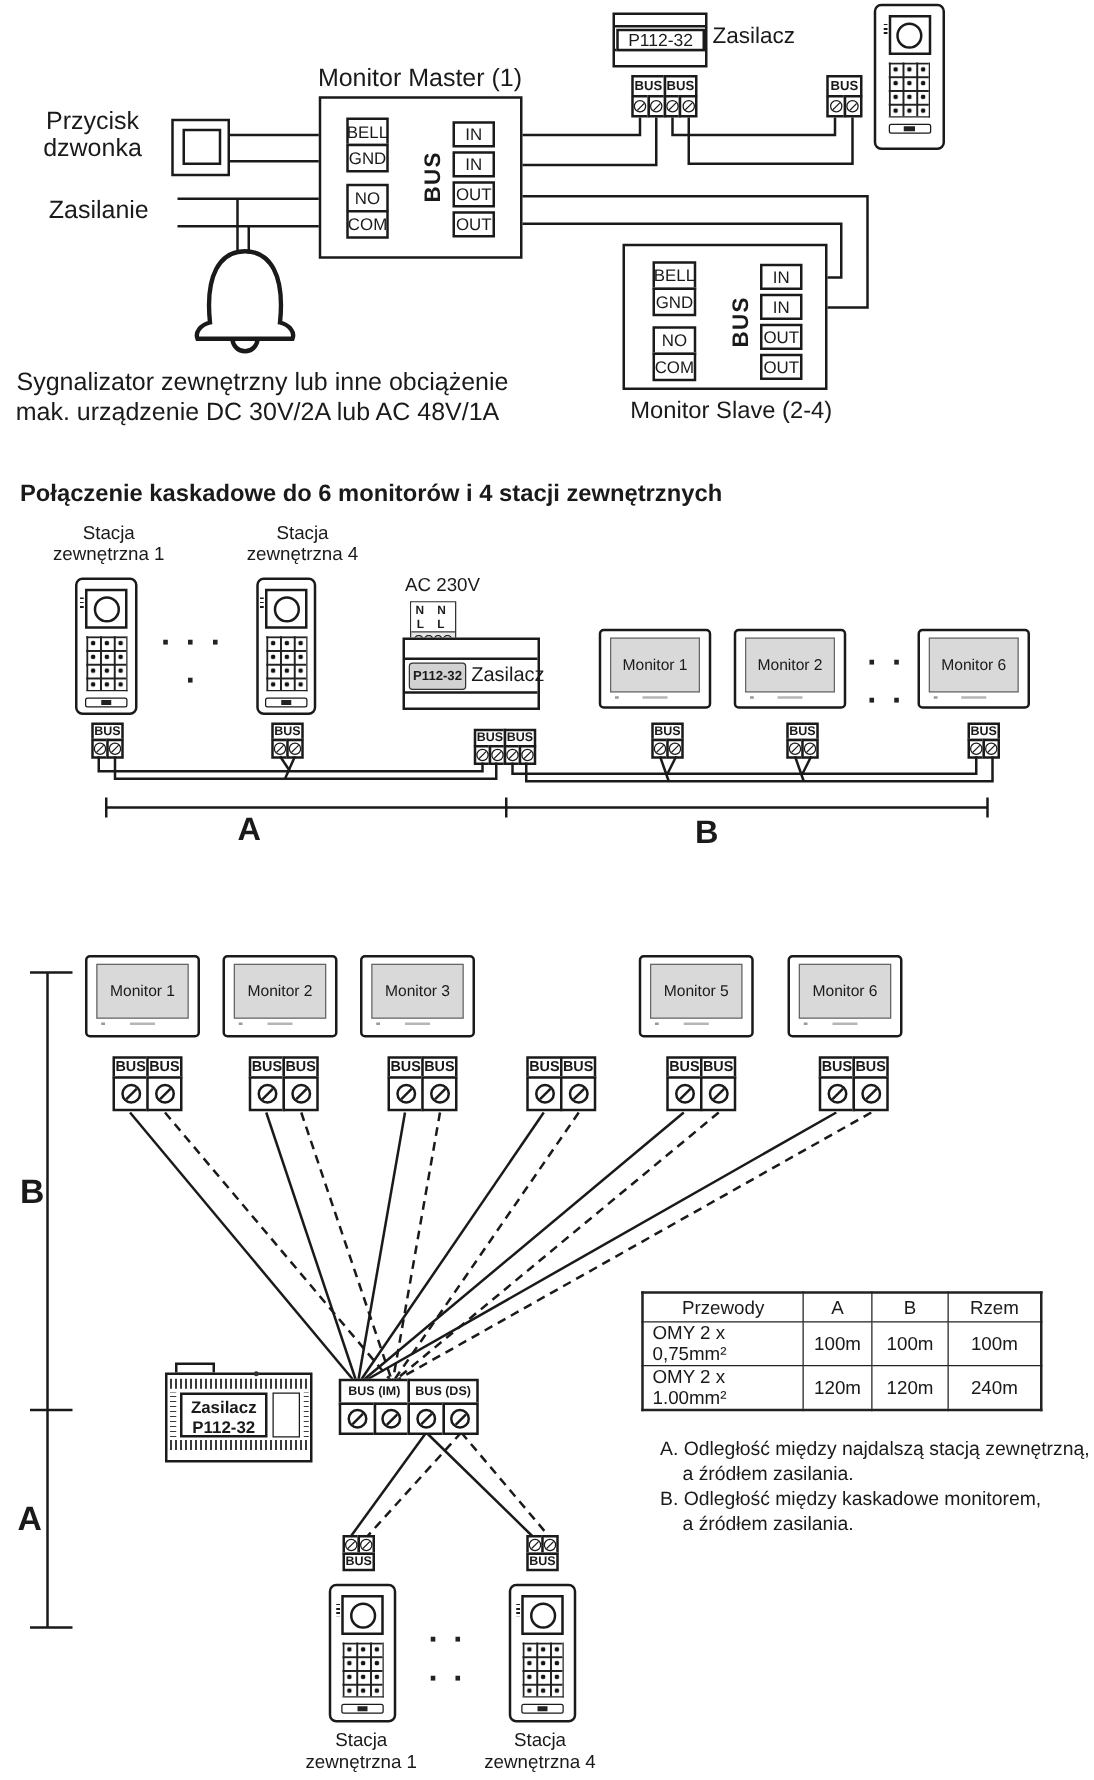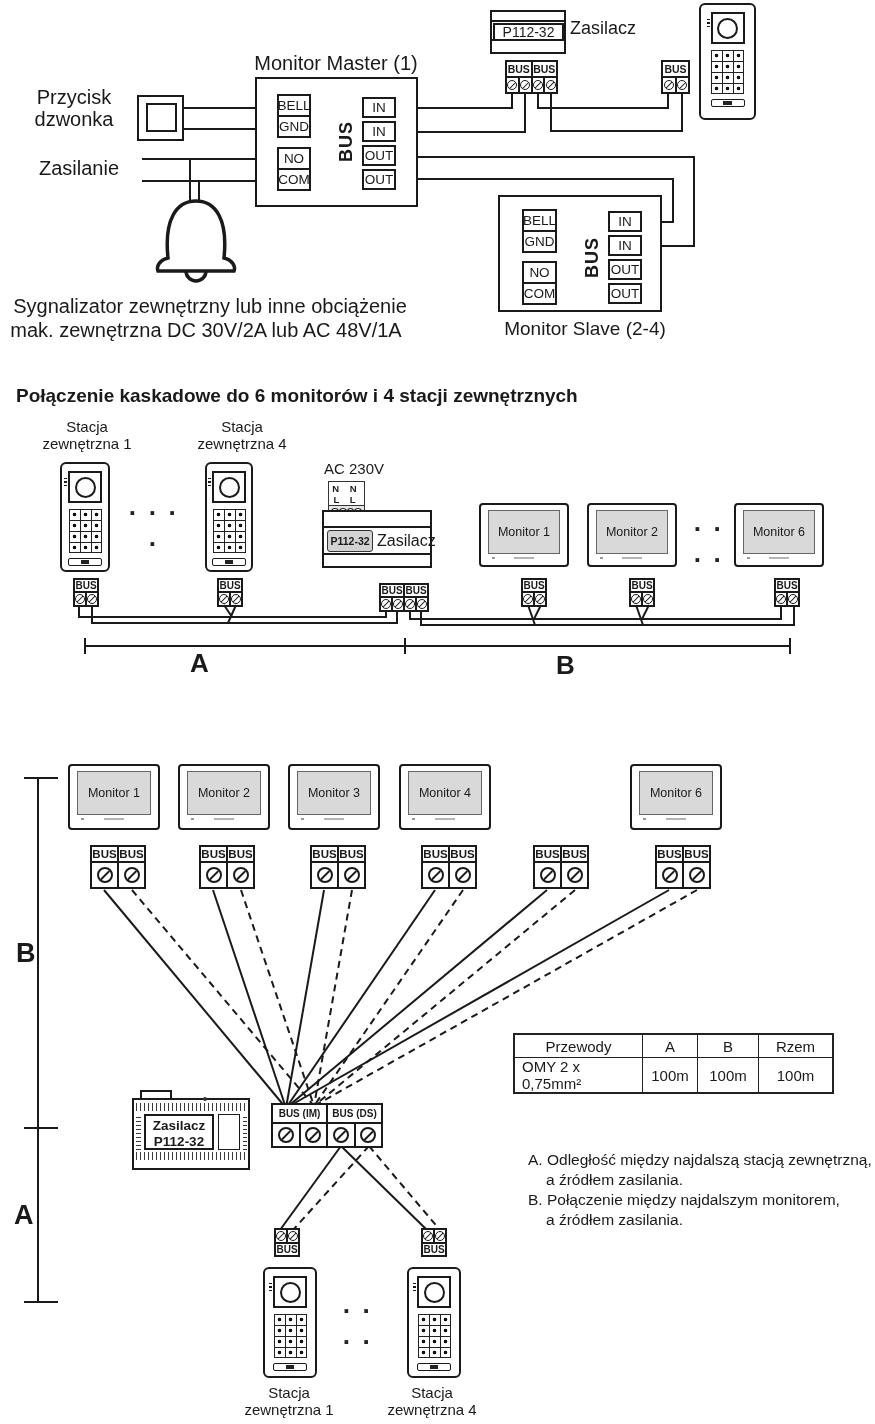--- a/index.html
+++ b/index.html
@@ -126,21 +126,21 @@
     <div class="term">OUT</div>
     <div class="term">OUT</div>
   </div>
 
   <div class="obox" style="left:137px;top:95px;width:47px;height:46px"></div>
   <div class="obox" style="left:146px;top:103px;width:31px;height:29px"></div>
   <div class="txt ctr" style="left:18px;top:86px;width:112px;font-size:20px">Przycisk dzwonka</div>
   <div class="txt ctr" style="left:28px;top:157px;width:102px;font-size:20px">Zasilanie</div>
 
   <div class="txt ctr" style="left:0px;top:295px;width:420px;font-size:20px">Sygnalizator zewnętrzny lub inne obciążenie</div>
-  <div class="txt ctr" style="left:0px;top:319px;width:412px;font-size:20px">mak. zewnętrzna DC 30V/2A lub AC 48V/1A</div>
+  <div class="txt ctr" style="left:0px;top:319px;width:412px;font-size:20px">mak. urządzenie DC 30V/2A lub AC 48V/1A</div>
 
   <div class="obox" style="left:490px;top:10px;width:76px;height:44px"></div>
   <div class="abs" style="left:492px;top:20px;width:72px;height:2px;background:#1a1a1a"></div>
   <div class="abs" style="left:492px;top:39px;width:72px;height:2px;background:#1a1a1a"></div>
   <div class="obox ctr" style="left:493px;top:23px;width:71px;height:18px;font-size:14px;line-height:15px">P112-32</div>
   <div class="txt" style="left:570px;top:18px;font-size:18px">Zasilacz</div>
 
   <div class="busblk" style="left:505px;top:60px;width:53px">
     <div class="bb-row">
       <div class="bb-cell">BUS</div>
@@ -389,22 +389,22 @@
       <div class="mstrip"></div>
   </div>
   <div class="monitor" style="left:178px;top:764px;width:92px;height:66px">
     <div class="mscreen">Monitor 2</div>
       <div class="mstrip"></div>
   </div>
   <div class="monitor" style="left:288px;top:764px;width:92px;height:66px">
     <div class="mscreen">Monitor 3</div>
       <div class="mstrip"></div>
   </div>
-  <div class="monitor" style="left:399px;top:764px;width:92px;height:66px">
-    <div class="mscreen">Monitor 4</div>
+  <div class="monitor" style="left:511px;top:764px;width:92px;height:66px">
+    <div class="mscreen">Monitor 5</div>
       <div class="mstrip"></div>
   </div>
   <div class="monitor" style="left:630px;top:764px;width:92px;height:66px">
     <div class="mscreen">Monitor 6</div>
       <div class="mstrip"></div>
   </div>
 
   <div class="busblk" style="left:90px;top:845px;width:56px">
     <div class="bb-row">
         <div class="bb-cell" style="font-size:11.5px">BUS</div>
@@ -531,26 +531,32 @@
       <th class="w1">A</th>
       <th class="w2">B</th>
       <th class="w3">Rzem</th>
     </tr>
     <tr>
       <td class="c0">OMY 2 x 0,75mm²</td>
       <td>100m</td>
       <td>100m</td>
       <td>100m</td>
     </tr>
+    <tr>
+      <td class="c0">OMY 2 x 1.00mm²</td>
+      <td>120m</td>
+      <td>120m</td>
+      <td>240m</td>
+    </tr>
   </tbody>
     </table>
 
   <div class="note" style="left:528px;top:1151px">A. Odległość między najdalszą stacją zewnętrzną,</div>
   <div class="note" style="left:546px;top:1171px">a źródłem zasilania.</div>
-  <div class="note" style="left:528px;top:1191px">B. Połączenie między najdalszym monitorem,</div>
+  <div class="note" style="left:528px;top:1191px">B. Odległość między kaskadowe monitorem,</div>
   <div class="note" style="left:546px;top:1211px">a źródłem zasilania.</div>
 
   <div class="busblk bb-top" style="left:274px;top:1228px;width:26px">
     <div class="bb-row">
       <div class="bb-scell" style="padding:1px 0">
           <span class="screw s10"></span>
         </div>
       <div class="bb-scell" style="padding:1px 0">
           <span class="screw s10"></span>
         </div>

